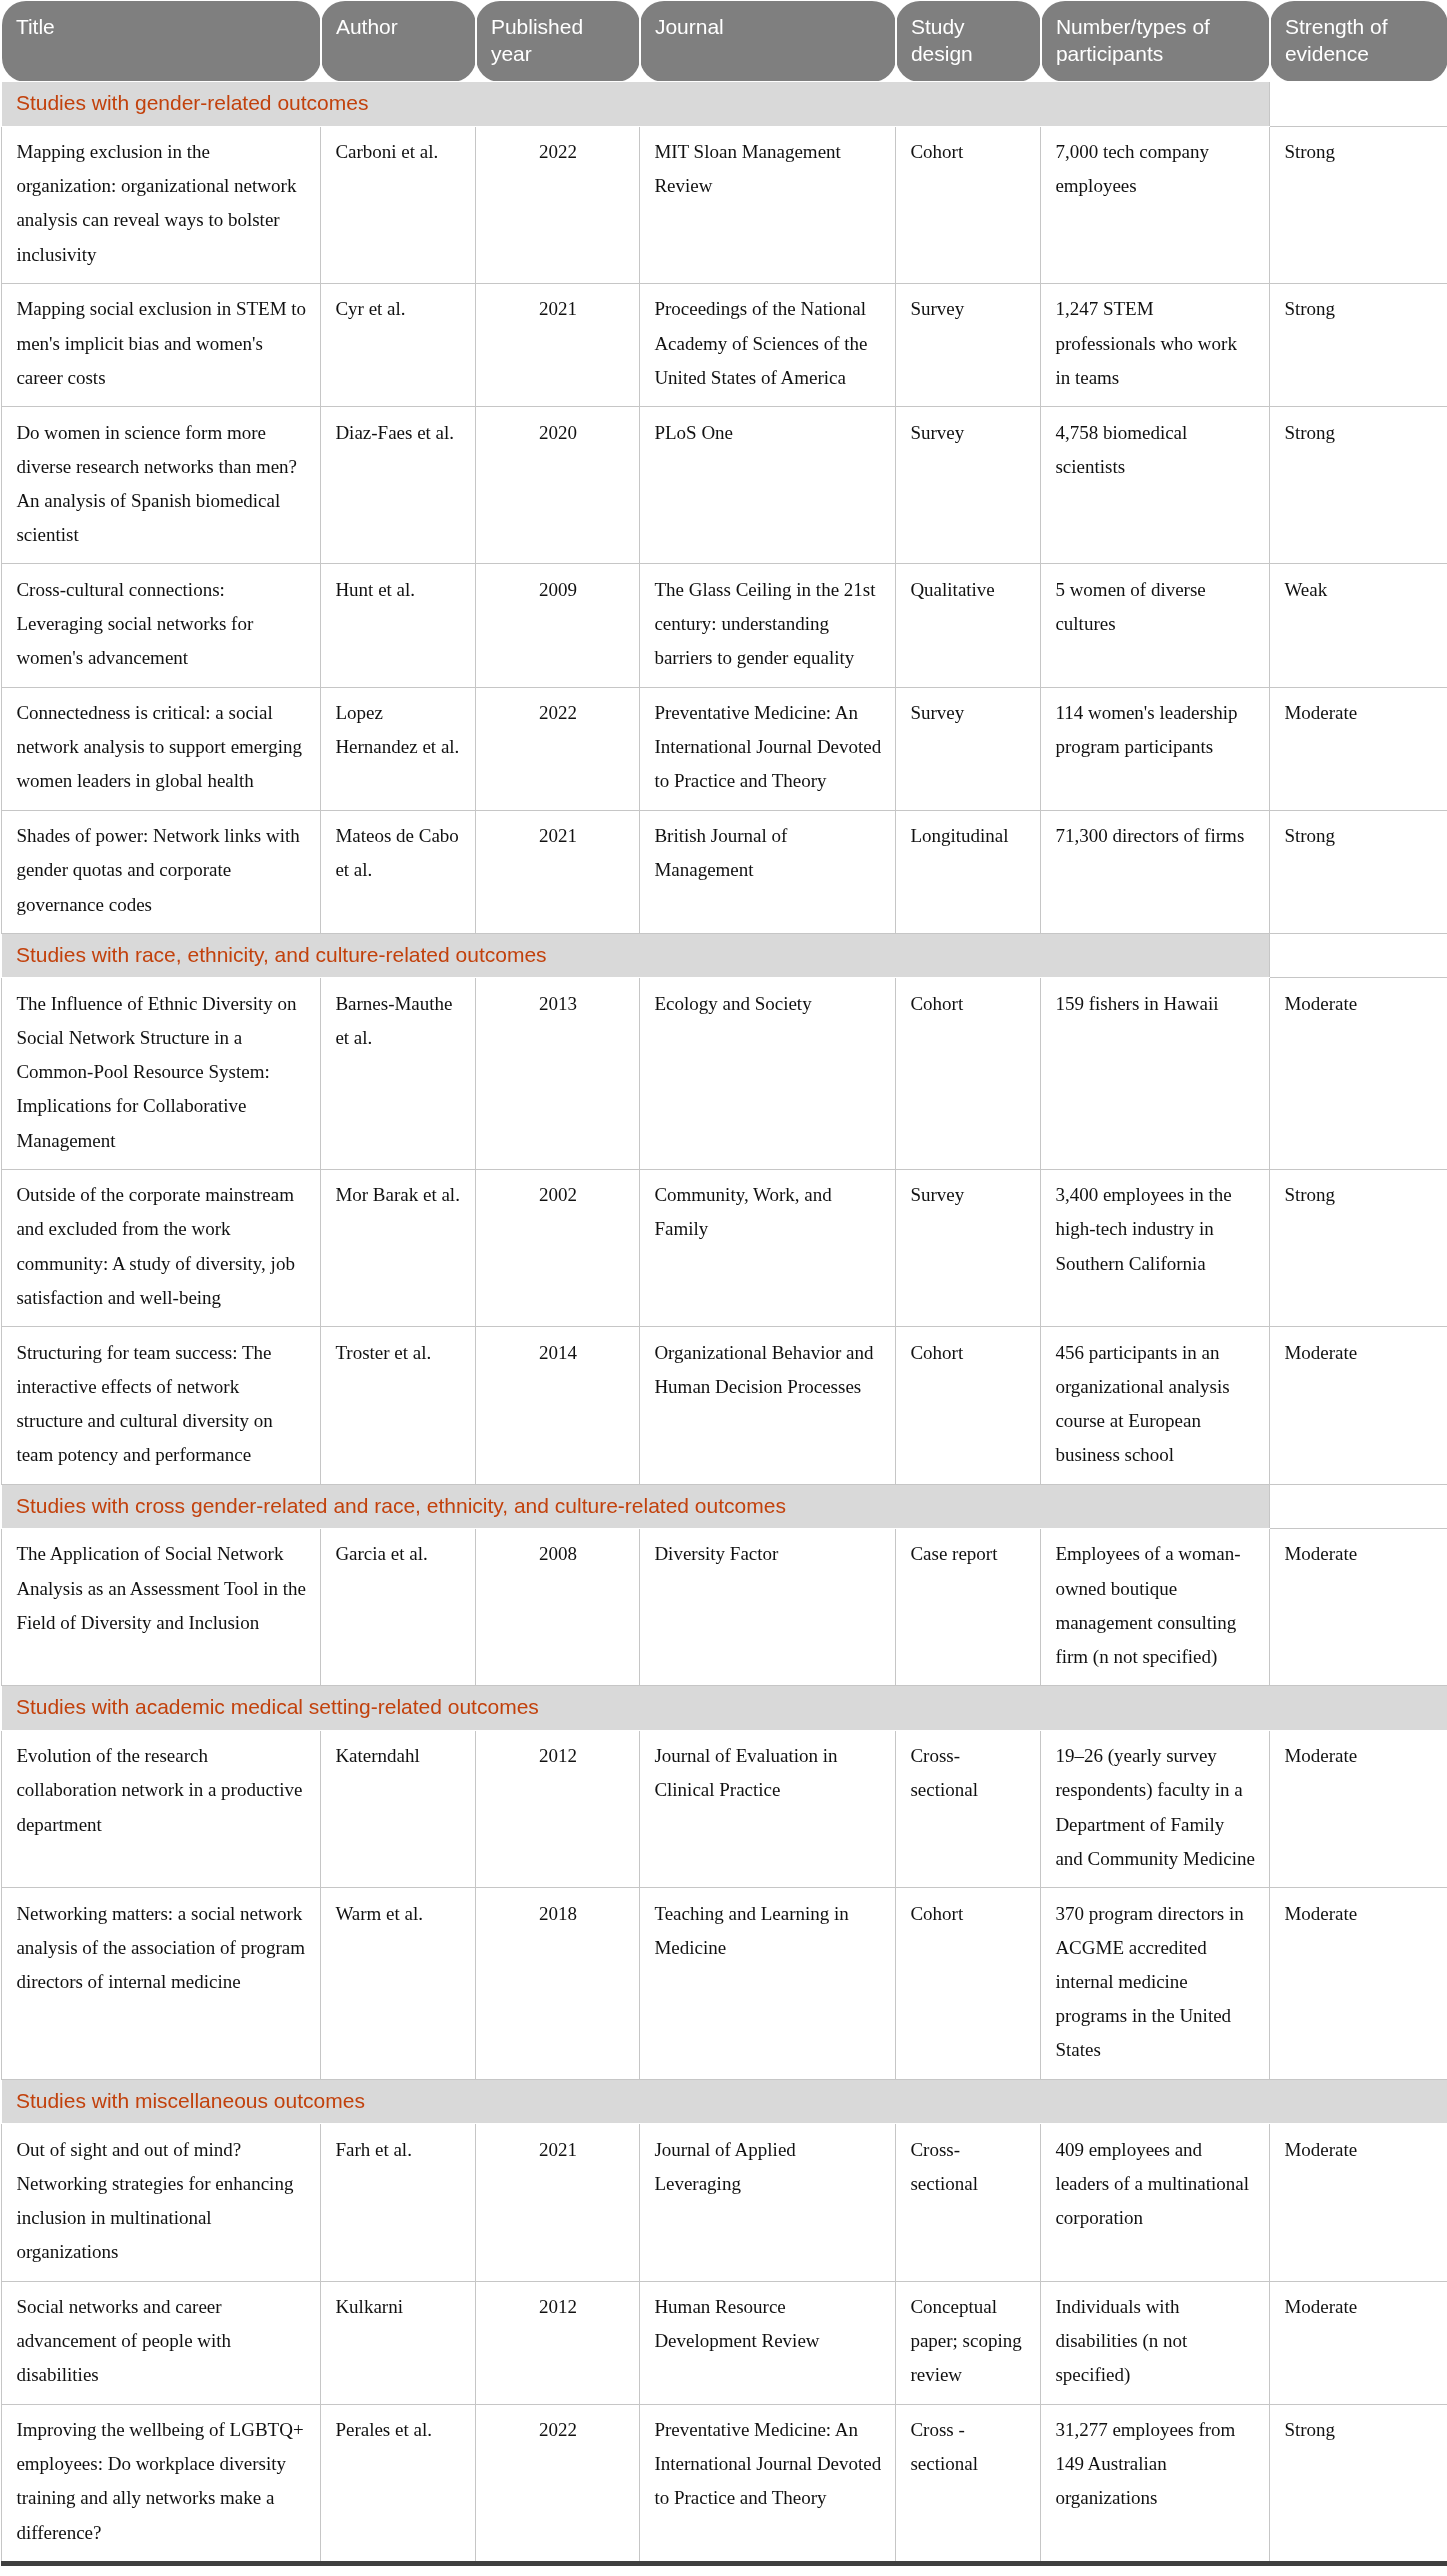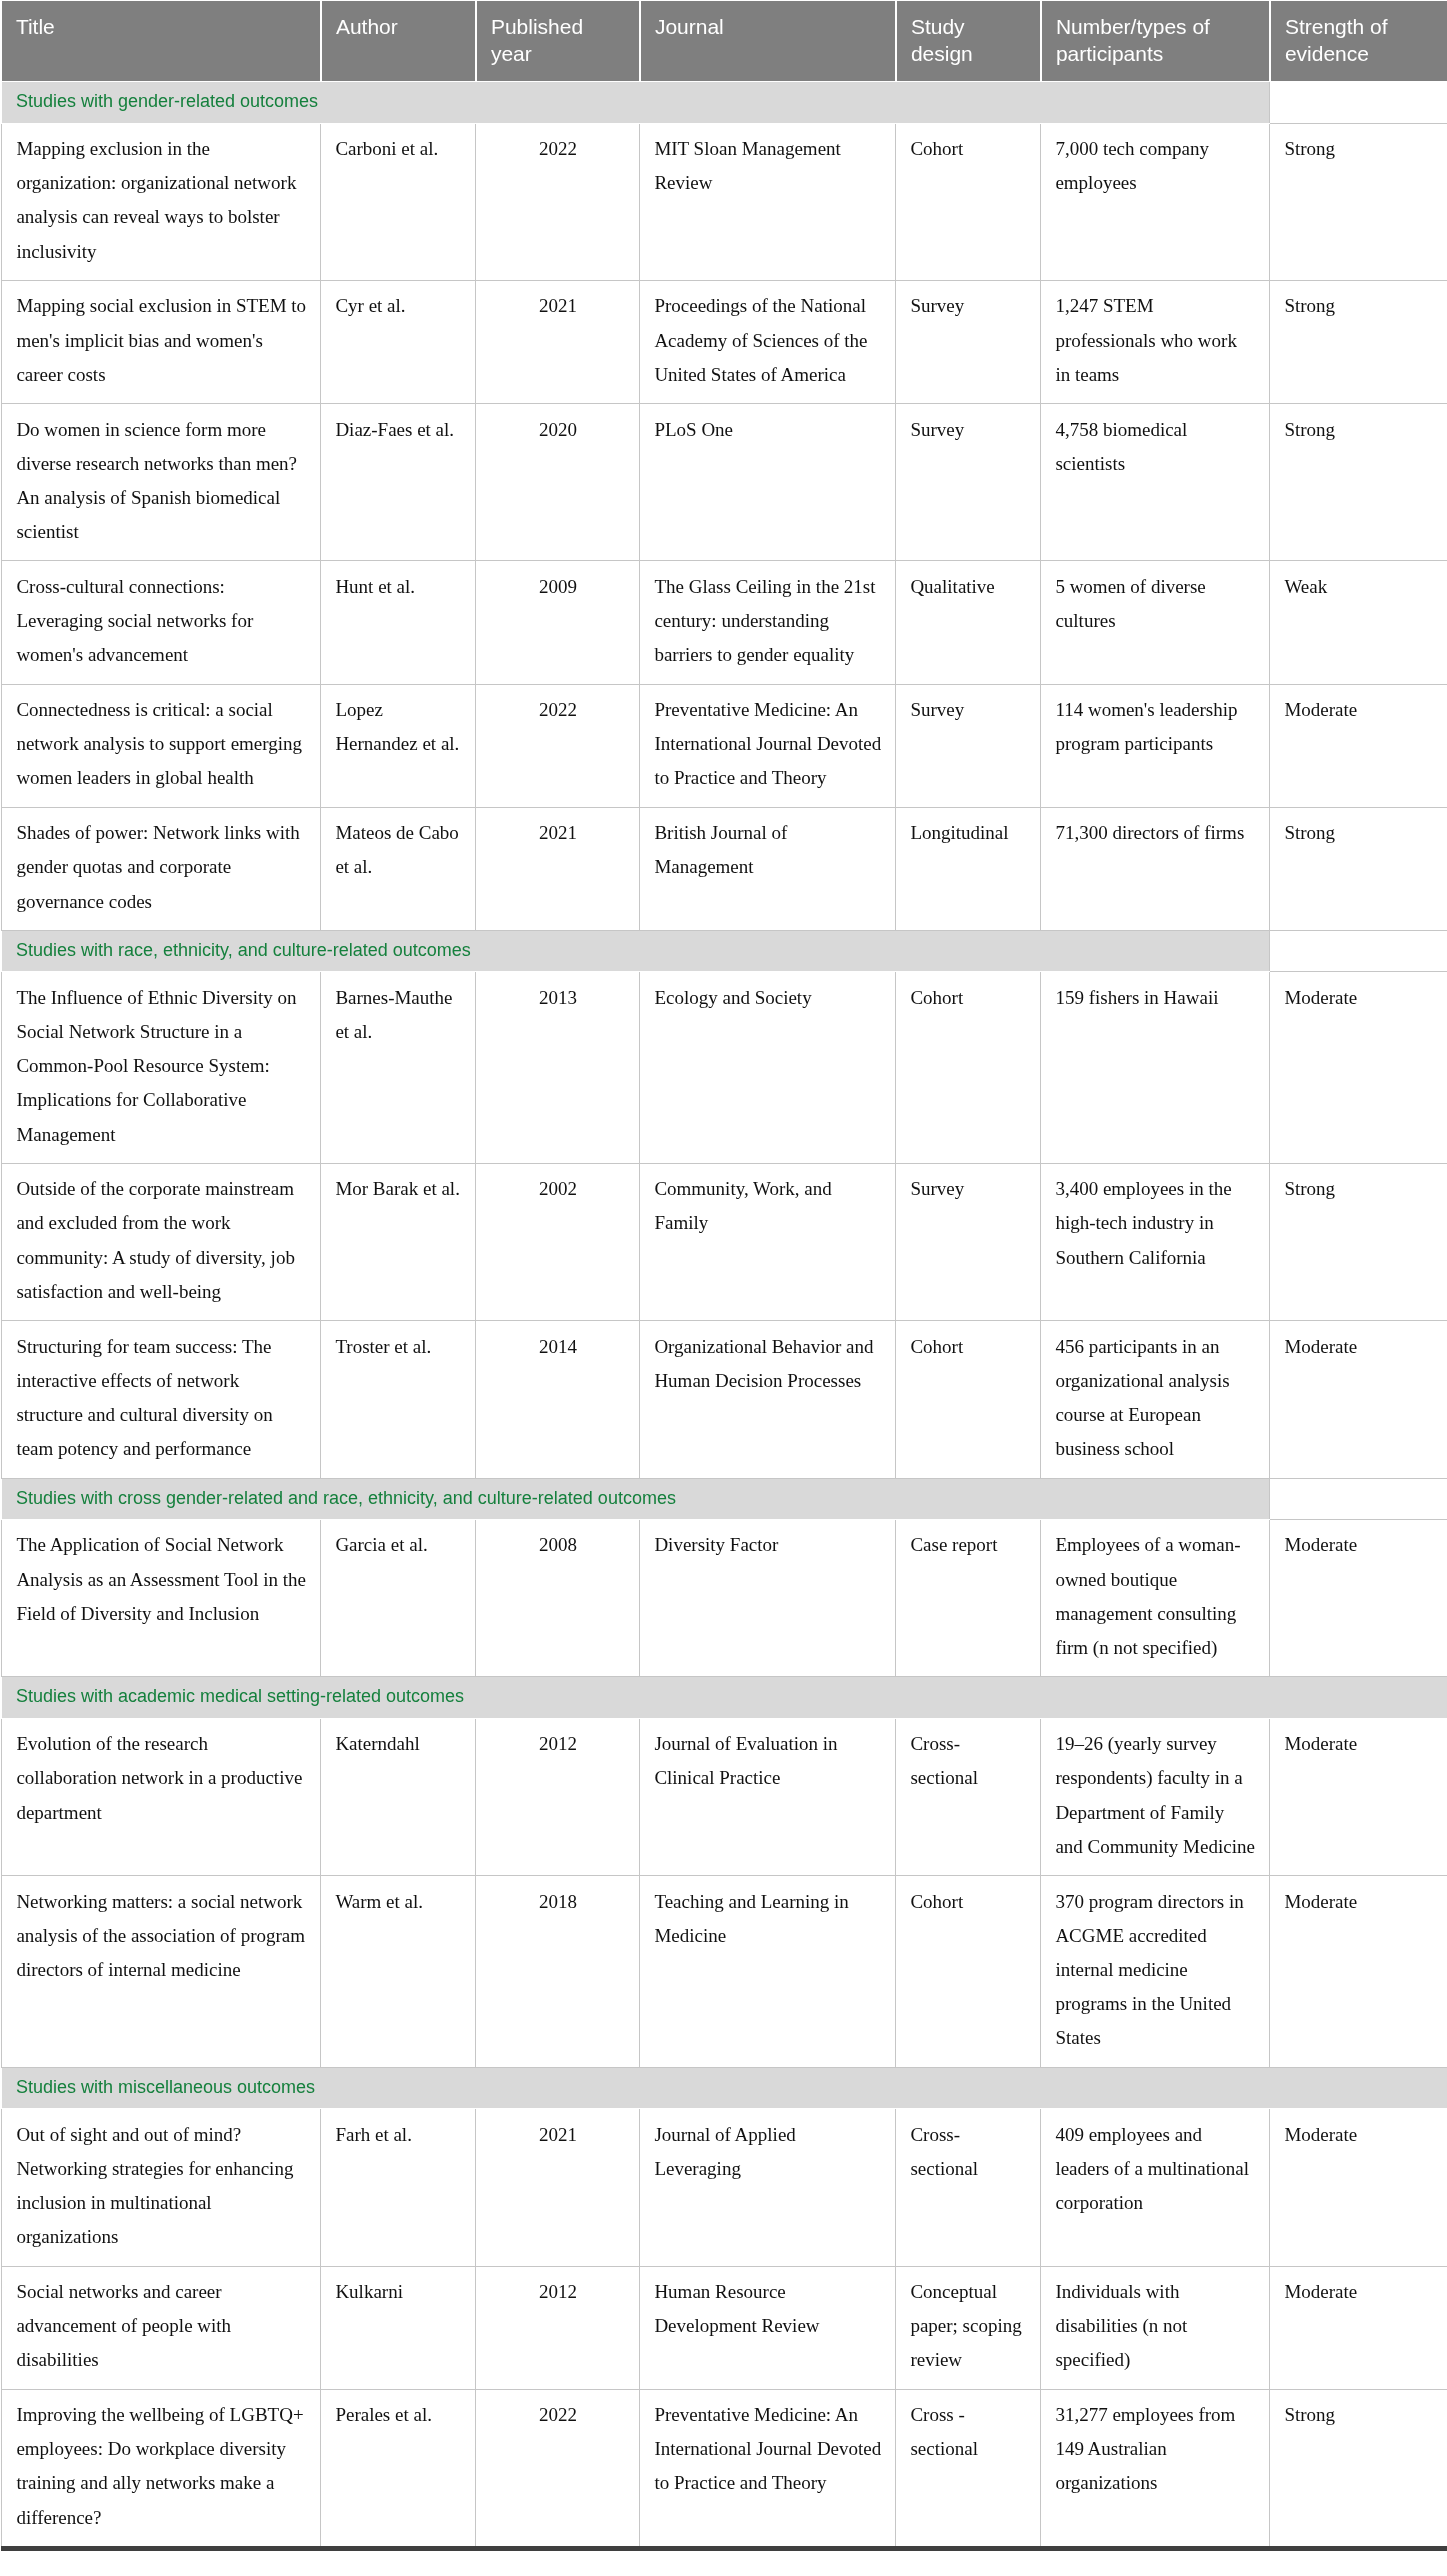--- a/index.html
+++ b/index.html
@@ -20,27 +20,28 @@
     background: #7f7f7f;
     color: #ffffff;
     font-family: "Liberation Sans", sans-serif;
     font-weight: 400;
     font-size: 21px;
     line-height: 1.3;
     text-align: left;
     vertical-align: top;
     padding: 11.2px 14px 14px 14px;
     border-left: 2.1px solid #ffffff;
+    border-radius: 24px;
   }
   thead th:first-child { border-left: none; }
   td.section-cell {
     background: #d9d9d9;
     font-family: "Liberation Sans", sans-serif;
-    font-size: 18px;
-    color: #15803d;
+    font-size: 21px;
+    color: #c2410c;
     padding: 9px 14px 10.5px 14px;
     border-top: 1.4px solid #ffffff;
     border-bottom: 1.4px solid #ffffff;
     vertical-align: middle;
   }
   td.section-empty {
     background: #ffffff;
     border: 0.7px solid #c6c6c6;
     border-top: 1.4px solid #ffffff;
   }

